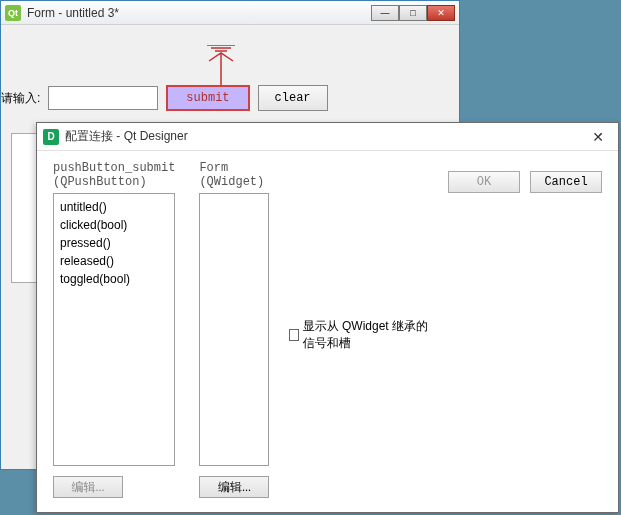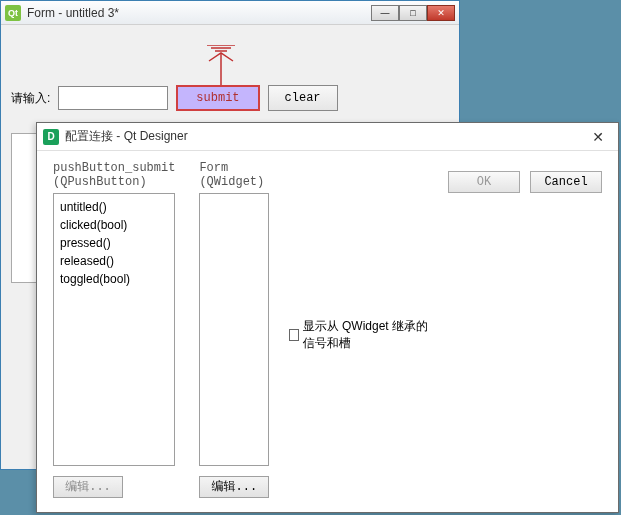--- a/index.html
+++ b/index.html
@@ -10,41 +10,41 @@
 .form-titlebar { height: 24px; background: linear-gradient(#fdfdfe, #e9edf1); border-bottom: 1px solid #d0d0d0; display: flex; align-items: center; padding: 0 4px; }
 .qt-icon { width: 16px; height: 16px; background: #7ec242; display: flex; align-items: center; justify-content: center; color: #fff; font-size: 9px; font-weight: bold; border-radius: 2px; }
 .form-title { margin-left: 6px; flex: 1; color: #333; font-size: 12px; }
 .win-btns { display: flex; gap: 0; }
 .win-btn { width: 28px; height: 16px; border: 1px solid #7a7a7a; background: linear-gradient(#f4f4f4,#d8d8d8); font-size: 9px; line-height: 14px; text-align: center; cursor: default; }
 .win-close { background: linear-gradient(#e67a6c,#c0392b); border-color: #8b2e20; color: #fff; }
 .form-body { position: relative; height: calc(100% - 24px); background: #f0f0f0; }
 
 .arrow-sig { position: absolute; left: 200px; top: 20px; pointer-events: none; }
 
-.input-row { position: absolute; top: 60px; left: 10px; display: flex; align-items: center; gap: 8px; }
+.input-row { position: absolute; top: 60px; left: 0; display: flex; align-items: center; gap: 8px; }
 .label-txt { font-size: 12px; color: #000; }
 .text-input { width: 110px; height: 24px; border: 1px solid #888; background: #fff; padding: 2px 4px; }
 .btn { height: 26px; padding: 0 16px; border: 1px solid #888; background: linear-gradient(#f8f8f8,#e6e6e6); font-family: "Courier New", monospace; font-size: 12px; cursor: default; }
 .btn-submit { background: #c4b5fd; border: 2px solid #d04040; color: #b03030; padding: 0 18px; }
 
 .empty-box { position: absolute; top: 108px; left: 10px; width: 26px; height: 150px; border: 1px solid #aaa; background: #fff; }
 
 
 .dialog { position: absolute; top: 122px; left: 36px; right: 2px; bottom: 2px; background: #fff; border: 1px solid #6b6b6b; box-shadow: -2px 2px 6px rgba(0,0,0,0.2); }
 .dlg-titlebar { height: 28px; display: flex; align-items: center; padding: 0 6px; border-bottom: 1px solid #e0e0e0; background: #fff; }
 .d-icon { width: 16px; height: 16px; background: #1aa05a; color: #fff; font-size: 10px; font-weight: bold; display: flex; align-items: center; justify-content: center; border-radius: 2px; }
 .dlg-title { margin-left: 6px; flex: 1; color: #333; font-size: 12px; }
 .dlg-close { width: 28px; text-align: center; font-size: 14px; color: #333; cursor: default; }
 .dlg-body { padding: 10px 16px 14px 16px; height: calc(100% - 28px); display: flex; flex-direction: row; }
 .panels { display: flex; gap: 24px; flex: 1; }
 .panel { flex: 1; display: flex; flex-direction: column; }
 .panel-label { font-family: "SimSun","Courier New",monospace; font-size: 12px; color: #555; margin-bottom: 4px; }
 .listbox { border: 1px solid #9e9e9e; flex: 1; background: #fff; overflow: auto; padding: 4px 6px; }
 .list-item { font-size: 12px; color: #000; padding: 2px 0; cursor: default; }
-.edit-btn { margin-top: 10px; width: 70px; height: 22px; border: 1px solid #a0a0a0; background: linear-gradient(#f4f4f4,#e2e2e2); font-family: Liberation Mono, monospace; font-size: 12px; text-align: center; line-height: 20px; color: #888; cursor: default; }
+.edit-btn { margin-top: 10px; width: 70px; height: 22px; border: 1px solid #a0a0a0; background: linear-gradient(#f4f4f4,#e2e2e2); font-family: Liberation Serif, serif; font-size: 12px; text-align: center; line-height: 20px; color: #888; cursor: default; }
 .edit-btn.enabled { color: #000; }
 .check-row { margin-top: 10px; display: flex; align-items: center; gap: 4px; margin-left: 20px; }
 .chk { width: 12px; height: 12px; border: 1px solid #666; background: #fff; }
 .dlg-buttons { display: flex; justify-content: flex-end; gap: 10px; margin-top: 10px; }
 .dlg-btn { width: 72px; height: 22px; border: 1px solid #a9a9a9; background: linear-gradient(#fafafa,#e4e4e4); font-family: "Courier New",monospace; font-size: 12px; text-align: center; line-height: 20px; cursor: default; }
 .dlg-btn.disabled { color: #999; margin-left: 20px; }
 </style>
 </head>
 <body>
 

